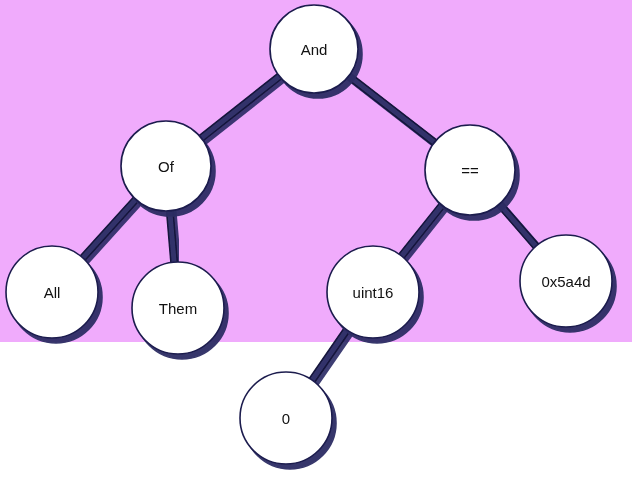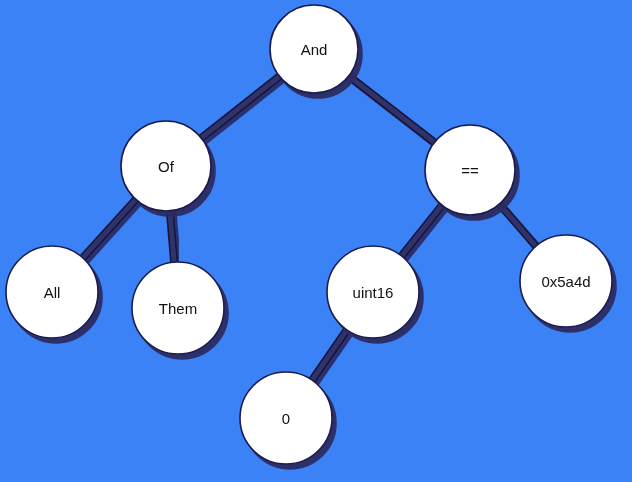--- a/index.html
+++ b/index.html
@@ -9,22 +9,22 @@
   }
   body {
     width: 632px;
     height: 482px;
     overflow: hidden;
     font-family: "Liberation Sans", sans-serif;
   }
   #canvas {
     position: relative;
     width: 632px;
-    height: 482px;
-    background: #3b82f6;
+    height: 342px;
+    background: #f0abfc;
   }
   #tree-svg {
     position: absolute;
     top: 0;
     left: 0;
     width: 632px;
     height: 482px;
   }
   .node-label {
     font-family: "Liberation Sans", sans-serif;

